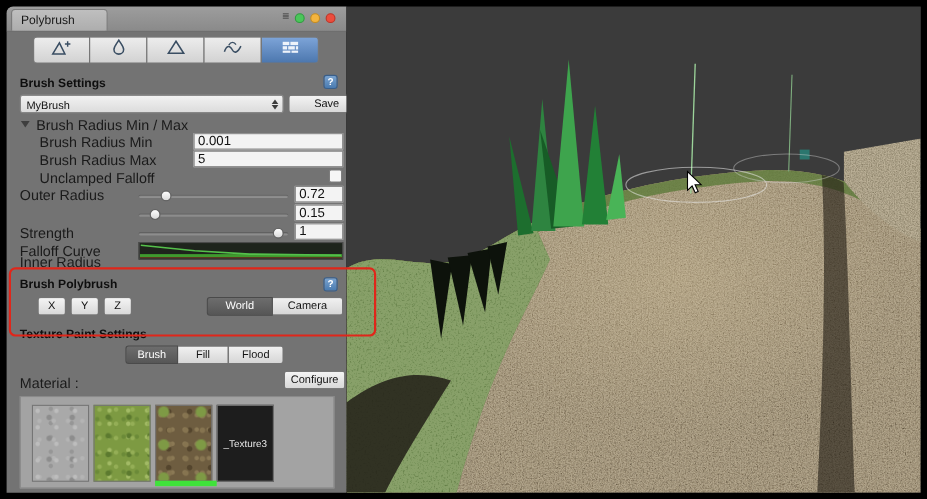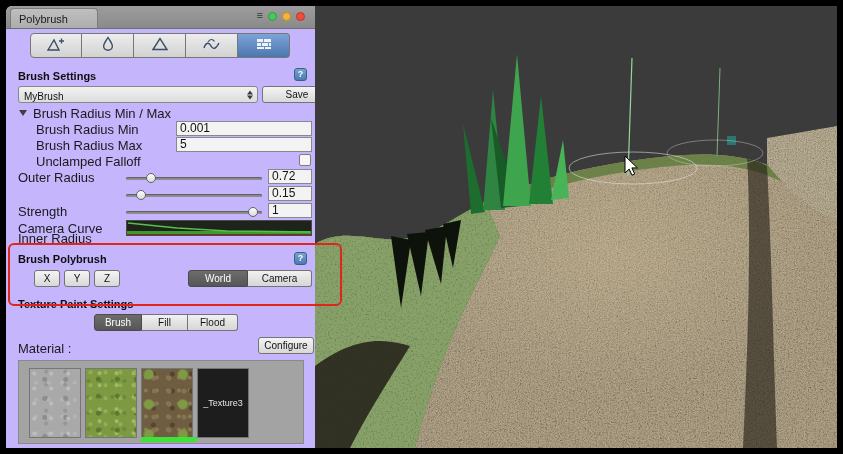--- a/index.html
+++ b/index.html
@@ -1,19 +1,19 @@
 <!DOCTYPE html>
 <html><head>
 <meta charset="utf-8">
 <style>
   html,body{margin:0;padding:0;background:#000;}
   .app{position:relative;width:843px;height:454px;background:#000;border-radius:10px;overflow:hidden;
        font-family:"Liberation Sans",sans-serif;}
   
-  .panel{position:absolute;left:6px;top:6px;width:309px;height:442px;background:#c4b5fd;
+  .panel{position:absolute;left:6px;top:6px;width:309px;height:442px;background:#737373;
          border-top-left-radius:6px;}
   .titlebar{position:absolute;left:0;top:0;width:309px;height:22px;
             background:linear-gradient(#9d9d9d,#8a8a8a);border-bottom:1px solid #6e6e6e;
             border-top-left-radius:6px;}
   .tab{position:absolute;left:4px;top:2px;width:88px;height:20px;
        background:linear-gradient(#bfbfbf,#adadad);border:1px solid #7b7b7b;border-bottom:none;
        border-radius:4px 4px 0 0;font-size:11px;color:#191919;line-height:20px;
        padding-left:8px;box-sizing:border-box;}
   .win-menu{position:absolute;right:52px;top:3px;font-size:11px;color:#333;}
   .dot{position:absolute;top:6px;width:9px;height:9px;border-radius:50%;box-sizing:border-box;}
@@ -191,21 +191,21 @@
       <div class="slider-thumb" style="left:10px;"></div>
     </div>
     <div class="field" style="left:262px;top:180px;width:44px;height:15px;">0.15</div>
 
     <div class="lbl" style="left:12px;top:198px;">Strength</div>
     <div class="slider-track" style="left:120px;top:205px;width:136px;">
       <div class="slider-thumb" style="left:122px;"></div>
     </div>
     <div class="field" style="left:262px;top:197px;width:44px;height:15px;">1</div>
 
-    <div class="lbl" style="left:12px;top:215px;">Camera Curve</div>
+    <div class="lbl" style="left:12px;top:215px;">Falloff Curve</div>
     <div class="curve" style="left:120px;top:214px;width:186px;height:16px;">
       <svg width="184" height="14">
         <rect x="0" y="10" width="184" height="3" fill="#3f9a2e"></rect>
         <rect x="0" y="13" width="184" height="1" fill="#7a2e1e"></rect>
         <polyline points="1,2 50,7 100,10 183,11" stroke="#55c04b" stroke-width="1.5" fill="none"></polyline>
       </svg>
     </div>
 
     <div class="sec-h" style="left:12px;top:247px;">Brush Polybrush</div>
     <div class="help" style="left:288px;top:246px;">?</div>
@@ -214,21 +214,21 @@
     <div class="btn" style="left:58px;top:264px;width:26px;height:17px;">Y</div>
     <div class="btn" style="left:88px;top:264px;width:26px;height:17px;">Z</div>
 
     <div class="seg" style="left:182px;top:264px;">
       <div class="sbtn active" style="width:60px;">World</div>
       <div class="sbtn" style="width:64px;">Camera</div>
     </div>
 
     <div class="sec-h" style="left:12px;top:292px;">Texture Paint Settings</div>
 
-    <div class="seg" style="left:88px;top:308px;">
+    <div class="seg" style="left:108px;top:308px;">
       <div class="sbtn active" style="width:48px;">Brush</div>
       <div class="sbtn" style="width:46px;">Fill</div>
       <div class="sbtn" style="width:50px;">Flood</div>
     </div>
 
     <div class="lbl" style="left:12px;top:335px;">Material :</div>
     <div class="btn" style="left:252px;top:331px;width:56px;height:17px;">Configure</div>
 
     <div class="palette">
       <div class="swatch sw-concrete" style="left:10px;"></div>

